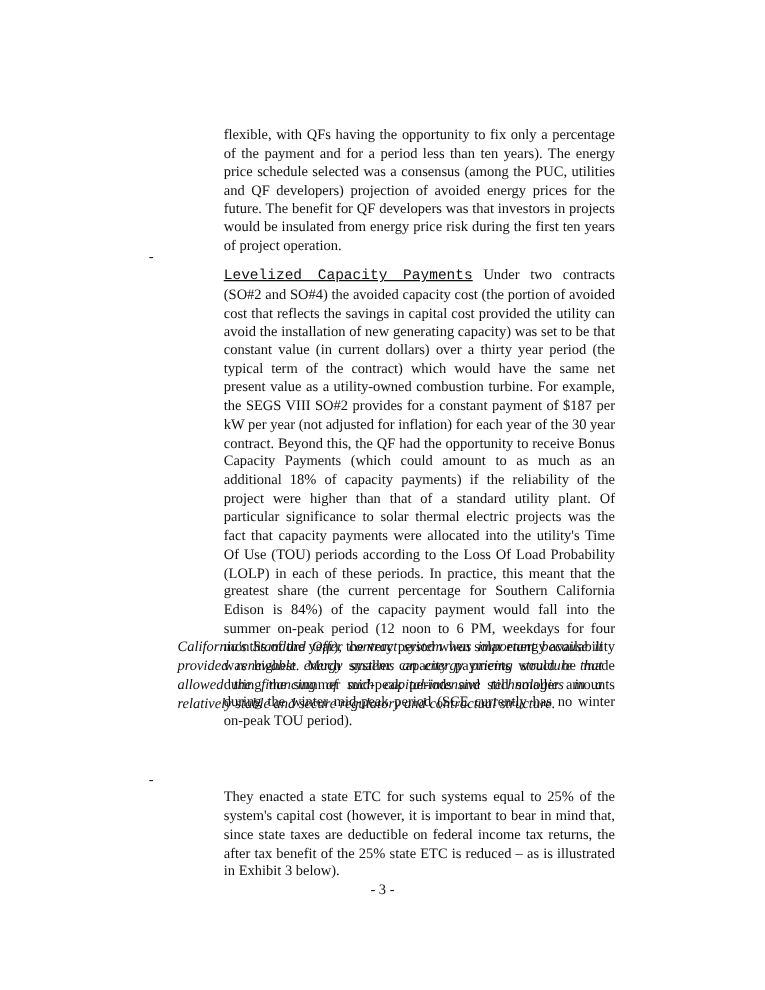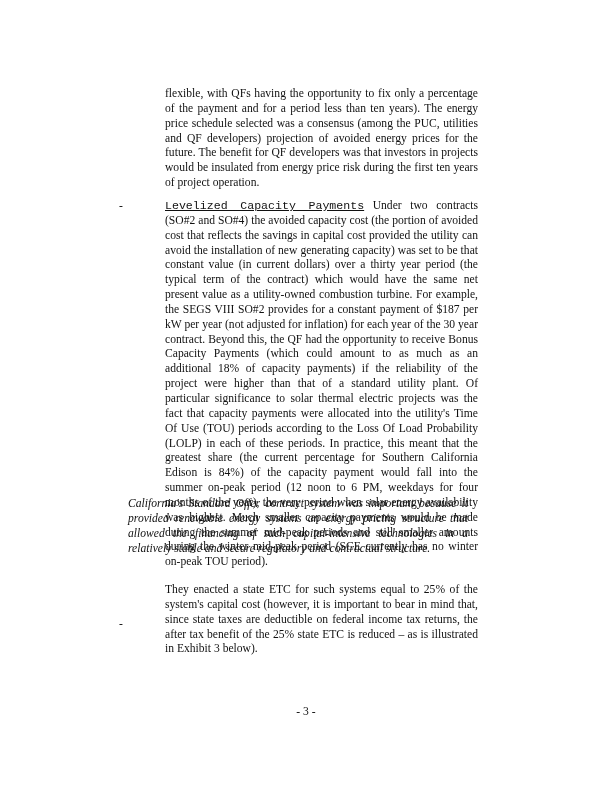--- a/index.html
+++ b/index.html
@@ -1,36 +1,36 @@
 <!DOCTYPE html>
 <html><head>
 <meta charset="utf-8">
 <style>
   html, body { margin: 0; padding: 0; background: #ffffff; }
   body { width: 612px; height: 792px; position: relative; overflow: hidden;
          font-family: "Liberation Serif", "DejaVu Serif", serif; color: #111; }
   .page { position: absolute; left: 0; top: 0; width: 612px; height: 792px; }
-  p { margin: 0; font-size: 11.6px; line-height: 14.85px; text-align: justify; }
+  p { margin: 14px; font-size: 11.6px; line-height: 14.85px; text-align: justify; }
   .indent { position: absolute; left: 165px; width: 313px; }
   .full { position: absolute; left: 128px; width: 340px; font-style: italic; }
   .dash { position: absolute; left: 119px; font-size: 11.6px; line-height: 14.85px; }
   .ul { text-decoration: underline; font-family: Liberation Mono, monospace; }
   .pagenum { position: absolute; left: 0; width: 612px; text-align: center; top: 705px; font-size: 11.6px; }
 </style>
 </head>
 <body>
 
 <div class="page">
 
   <p class="indent" style="top:87px;">flexible, with QFs having the opportunity to fix only a percentage of the payment and for a period less than ten years). The energy price schedule selected was a consensus (among the PUC, utilities and QF developers) projection of avoided energy prices for the future. The benefit for QF developers was that investors in projects would be insulated from energy price risk during the first ten years of project operation.</p>
 
   <span class="dash" style="top:199px;">-</span>
   <p class="indent" style="top:199px;"><span class="ul">Levelized Capacity Payments</span><span> Under two contracts (SO#2 and SO#4) the avoided capacity cost (the portion of avoided cost that reflects the savings in capital cost provided the utility can avoid the installation of new generating capacity) was set to be that constant value (in current dollars) over a thirty year period (the typical term of the contract) which would have the same net present value as a utility-owned combustion turbine. For example, the SEGS VIII SO#2 provides for a constant payment of $187 per kW per year (not adjusted for inflation) for each year of the 30 year contract. Beyond this, the QF had the opportunity to receive Bonus Capacity Payments (which could amount to as much as an additional 18% of capacity payments) if the reliability of the project were higher than that of a standard utility plant. Of particular significance to solar thermal electric projects was the fact that capacity payments were allocated into the utility's Time Of Use (TOU) periods according to the Loss Of Load Probability (LOLP) in each of these periods. In practice, this meant that the greatest share (the current percentage for Southern California Edison is 84%) of the capacity payment would fall into the summer on-peak period (12 noon to 6 PM, weekdays for four months of the year), the very period when solar energy availability was highest. Much smaller capacity payments would be made during the summer mid-peak periods and still smaller amounts during the winter mid-peak period (SCE currently has no winter on-peak TOU period).</span></p>
 
   <p class="full" style="top:497px;">California's Standard Offer contract system was important because it provided renewable energy systems an energy pricing structure that allowed the financing of such capital-intensive technologies in a relatively stable and secure regulatory and contractual structure.</p>
 
 
   <span class="dash" style="top:617px;">-</span>
-  <p class="indent" style="top:583px;">They enacted a state ETC for such systems equal to 25% of the system's capital cost (however, it is important to bear in mind that, since state taxes are deductible on federal income tax returns, the after tax benefit of the 25% state ETC is reduced – as is illustrated in Exhibit 3 below).</p>
+  <p class="indent" style="top:617px;">They enacted a state ETC for such systems equal to 25% of the system's capital cost (however, it is important to bear in mind that, since state taxes are deductible on federal income tax returns, the after tax benefit of the 25% state ETC is reduced – as is illustrated in Exhibit 3 below).</p>
 
   <div class="pagenum">- 3 -</div>
 
 </div>
 
 </body></html>

